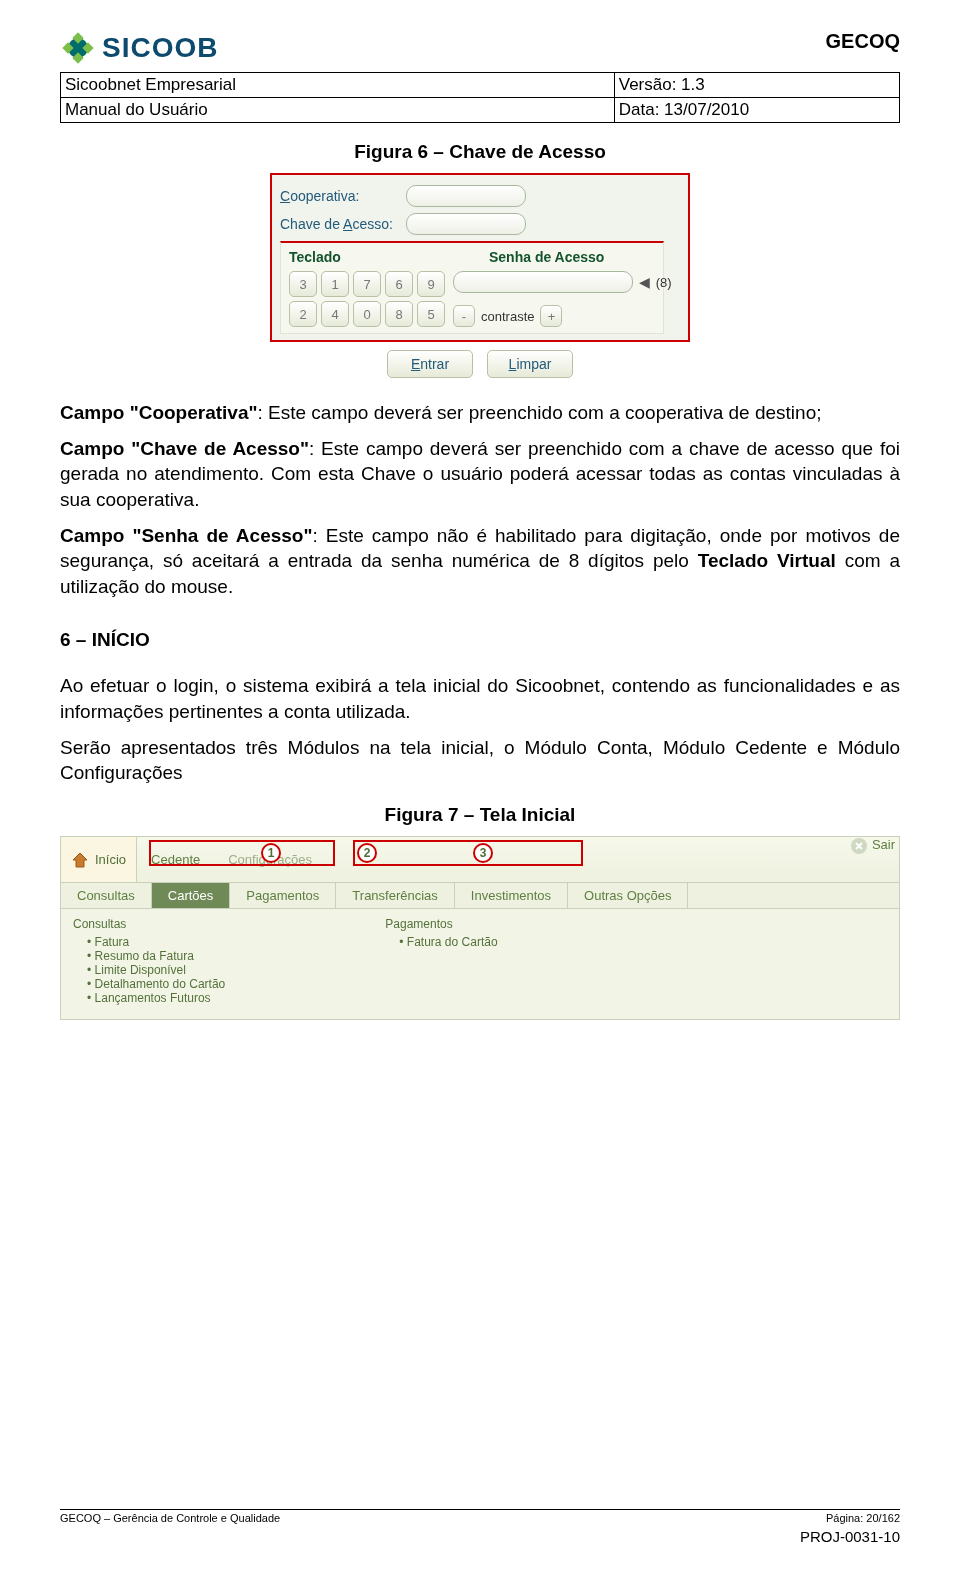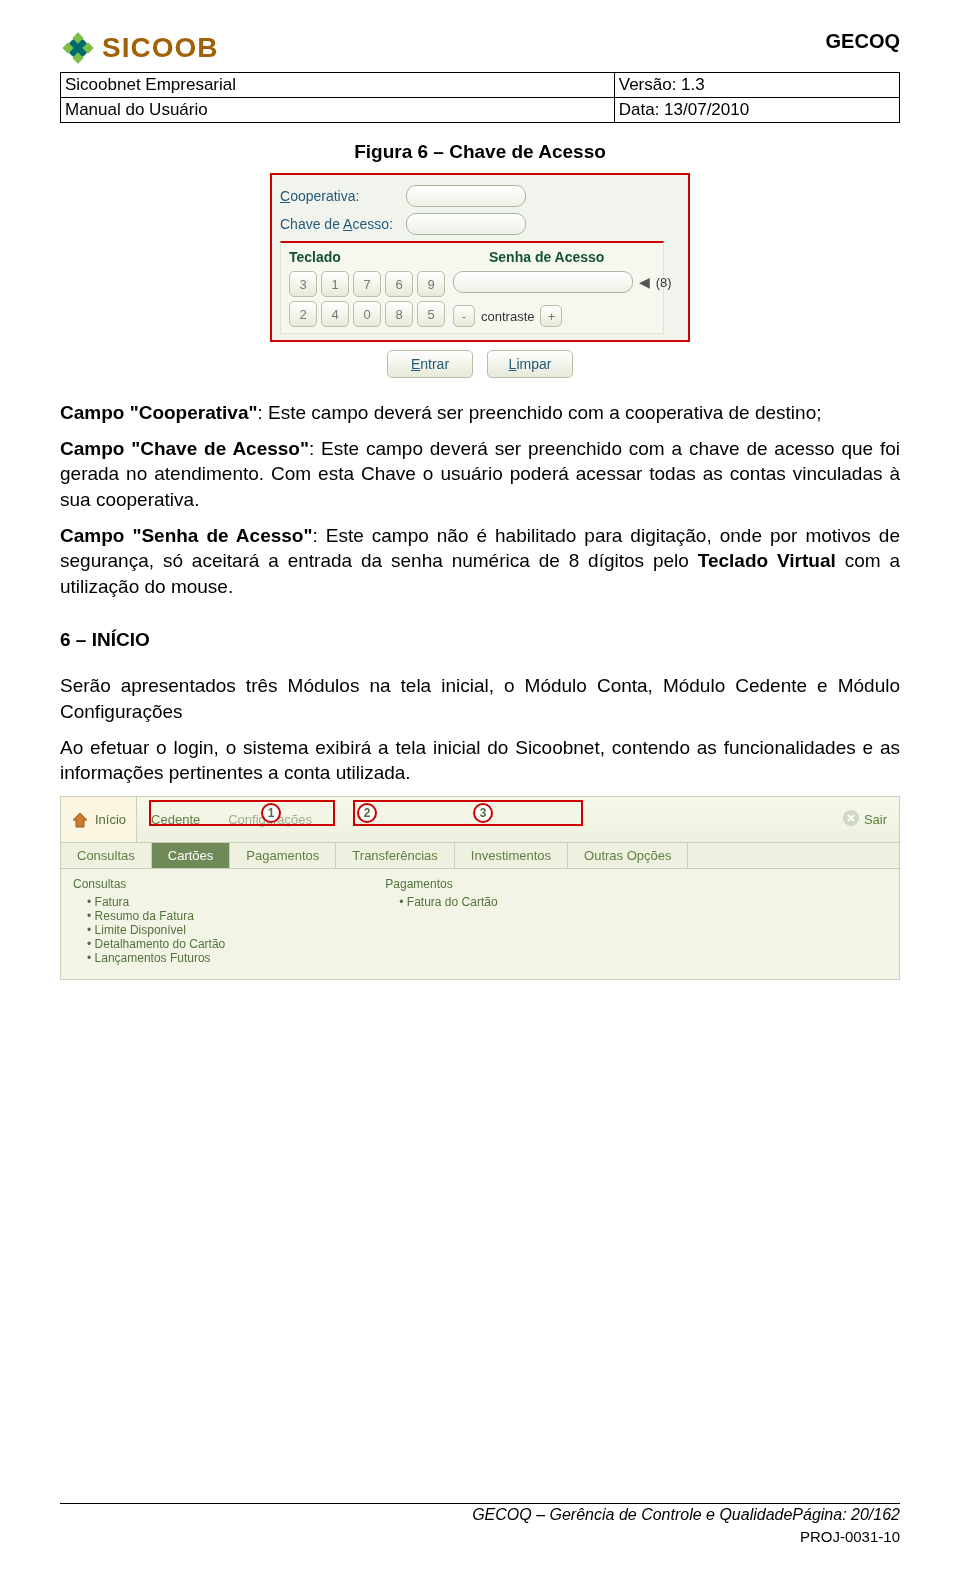--- a/index.html
+++ b/index.html
@@ -22,21 +22,21 @@
   }
   .logo {
     display: flex;
     align-items: center;
     gap: 6px;
   }
   .logo-mark svg { display: block; }
   .logo-text {
     font-weight: 900;
     font-size: 28px;
-    color: #a16207;
+    color: #0c4a6e;
     letter-spacing: 1px;
   }
   .sutec {
     font-weight: 700;
     font-size: 20px;
   }
   .meta-table {
     width: 100%;
     border-collapse: collapse;
     margin-top: 6px;
@@ -179,22 +179,22 @@
     background: #fff;
     font-size: 12px;
     font-weight: 700;
     display: flex; align-items: center; justify-content: center;
     top: 6px;
   }
   .c1 { left: 200px; }
   .c2 { left: 296px; }
   .c3 { left: 412px; }
   .sair {
-    position: absolute; right: 12px; top: 0; height: 100%;
-    display: flex; align-items: center; gap: 4px; color: #5f7f42;
+    position: absolute; right: 4px; top: 0; height: 100%;
+    display: flex; gap: 4px; color: #5f7f42;
   }
   .nav2 {
     display: flex;
     background: #eef1df;
     height: 26px;
     align-items: center;
     font-size: 13px;
     color: #5f7f42;
     border-bottom: 1px solid #c9d0bb;
   }
@@ -206,22 +206,22 @@
     padding: 8px 12px 14px;
     gap: 160px;
     font-size: 12px;
     color: #54713b;
   }
   .sub-col h4 { margin: 0 0 4px; font-weight: 400; color: #54713b; font-size: 12px; }
   .sub-col ul { margin: 0; padding-left: 14px; list-style: none; }
   .sub-col li::before { content: "• "; }
   .footer-line { border-top: 1px solid #000; margin-top: 30px; }
   .footer {
-    display: flex; justify-content: flex-end;
-    font-size: 16px; padding-top: 2px; font-style: italic;
+    display: flex; justify-content: space-between;
+    font-size: 11px; padding-top: 2px;
   }
   .footer-proj { text-align: right; font-size: 15px; margin-top: 4px; }
 </style>
 </head>
 <body>
 
 <div class="page">
   <div class="top-row">
     <div class="logo">
       <span class="logo-mark">
@@ -312,24 +312,25 @@
 
   <div class="body-text">
     <p><b>Campo "Cooperativa"</b><span>: Este campo deverá ser preenchido com a cooperativa de destino;</span></p>
     <p><b>Campo "Chave de Acesso"</b><span>: Este campo deverá ser preenchido com a chave de acesso que foi gerada no atendimento. Com esta Chave o usuário poderá acessar todas as contas vinculadas à sua cooperativa.</span></p>
     <p><b>Campo "Senha de Acesso"</b><span>: Este campo não é habilitado para digitação, onde por motivos de segurança, só aceitará a entrada da senha numérica de 8 dígitos pelo </span><b>Teclado Virtual</b><span> com a utilização do mouse.</span></p>
   </div>
 
   <div class="h-section">6 – INÍCIO</div>
 
   <div class="body-text">
+    <p>Ao efetuar o login, o sistema exibirá a tela inicial do Sicoobnet, contendo as funcionalidades e as informações pertinentes a conta utilizada.</p>
     <p>Serão apresentados três Módulos na tela inicial, o Módulo Conta, Módulo Cedente e Módulo Configurações</p>
-    <p>Ao efetuar o login, o sistema exibirá a tela inicial do Sicoobnet, contendo as funcionalidades e as informações pertinentes a conta utilizada.</p>
-  </div>
-
+  </div>
+
+  <div class="fig-title">Figura 7 – Tela Inicial</div>
 
   <div class="fig7">
     <div class="nav1">
       <div class="tab-inicio">
         <span class="home-icon">
           <svg width="18" height="18" viewBox="0 0 18 18">
               <polygon points="9,2 16,9 13,9 13,16 5,16 5,9 2,9" fill="#c97b2e" stroke="#a05a14"></polygon>
             </svg>
         </span>
         <span>Início</span>

